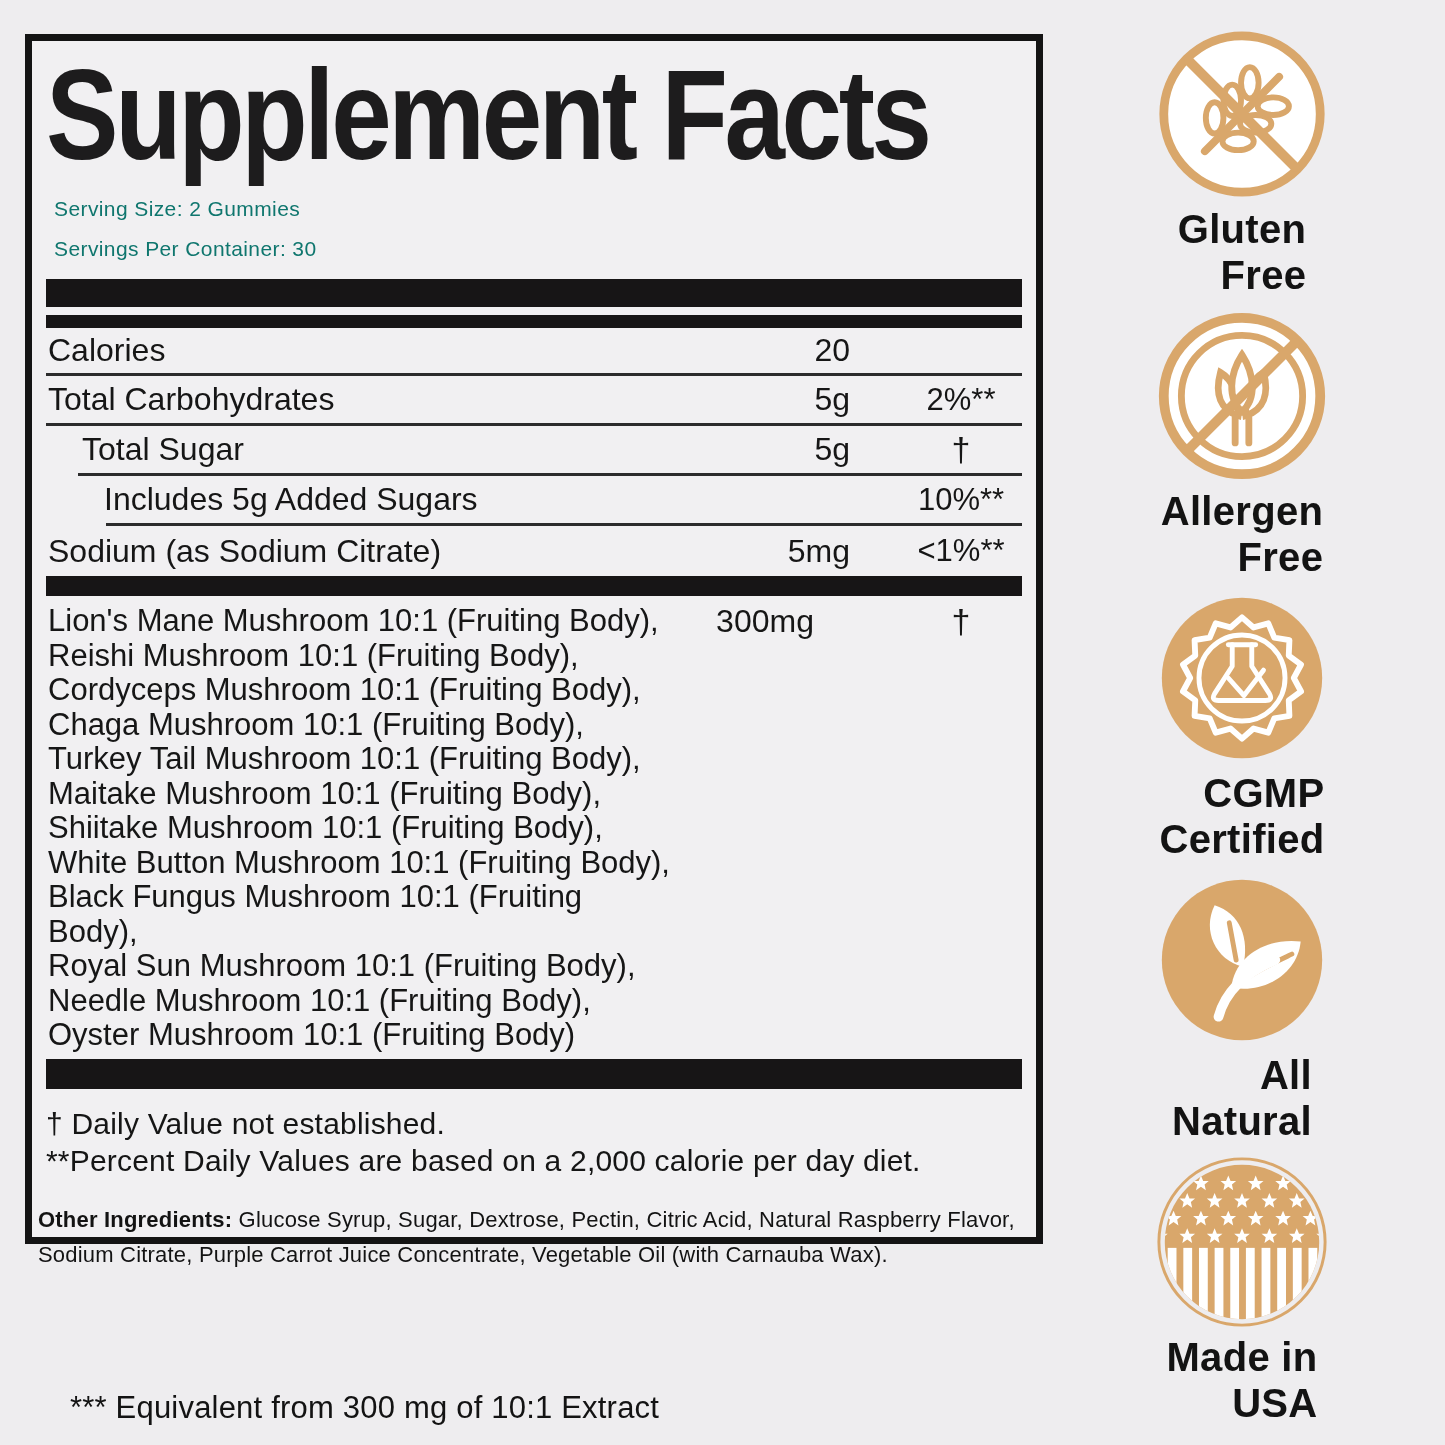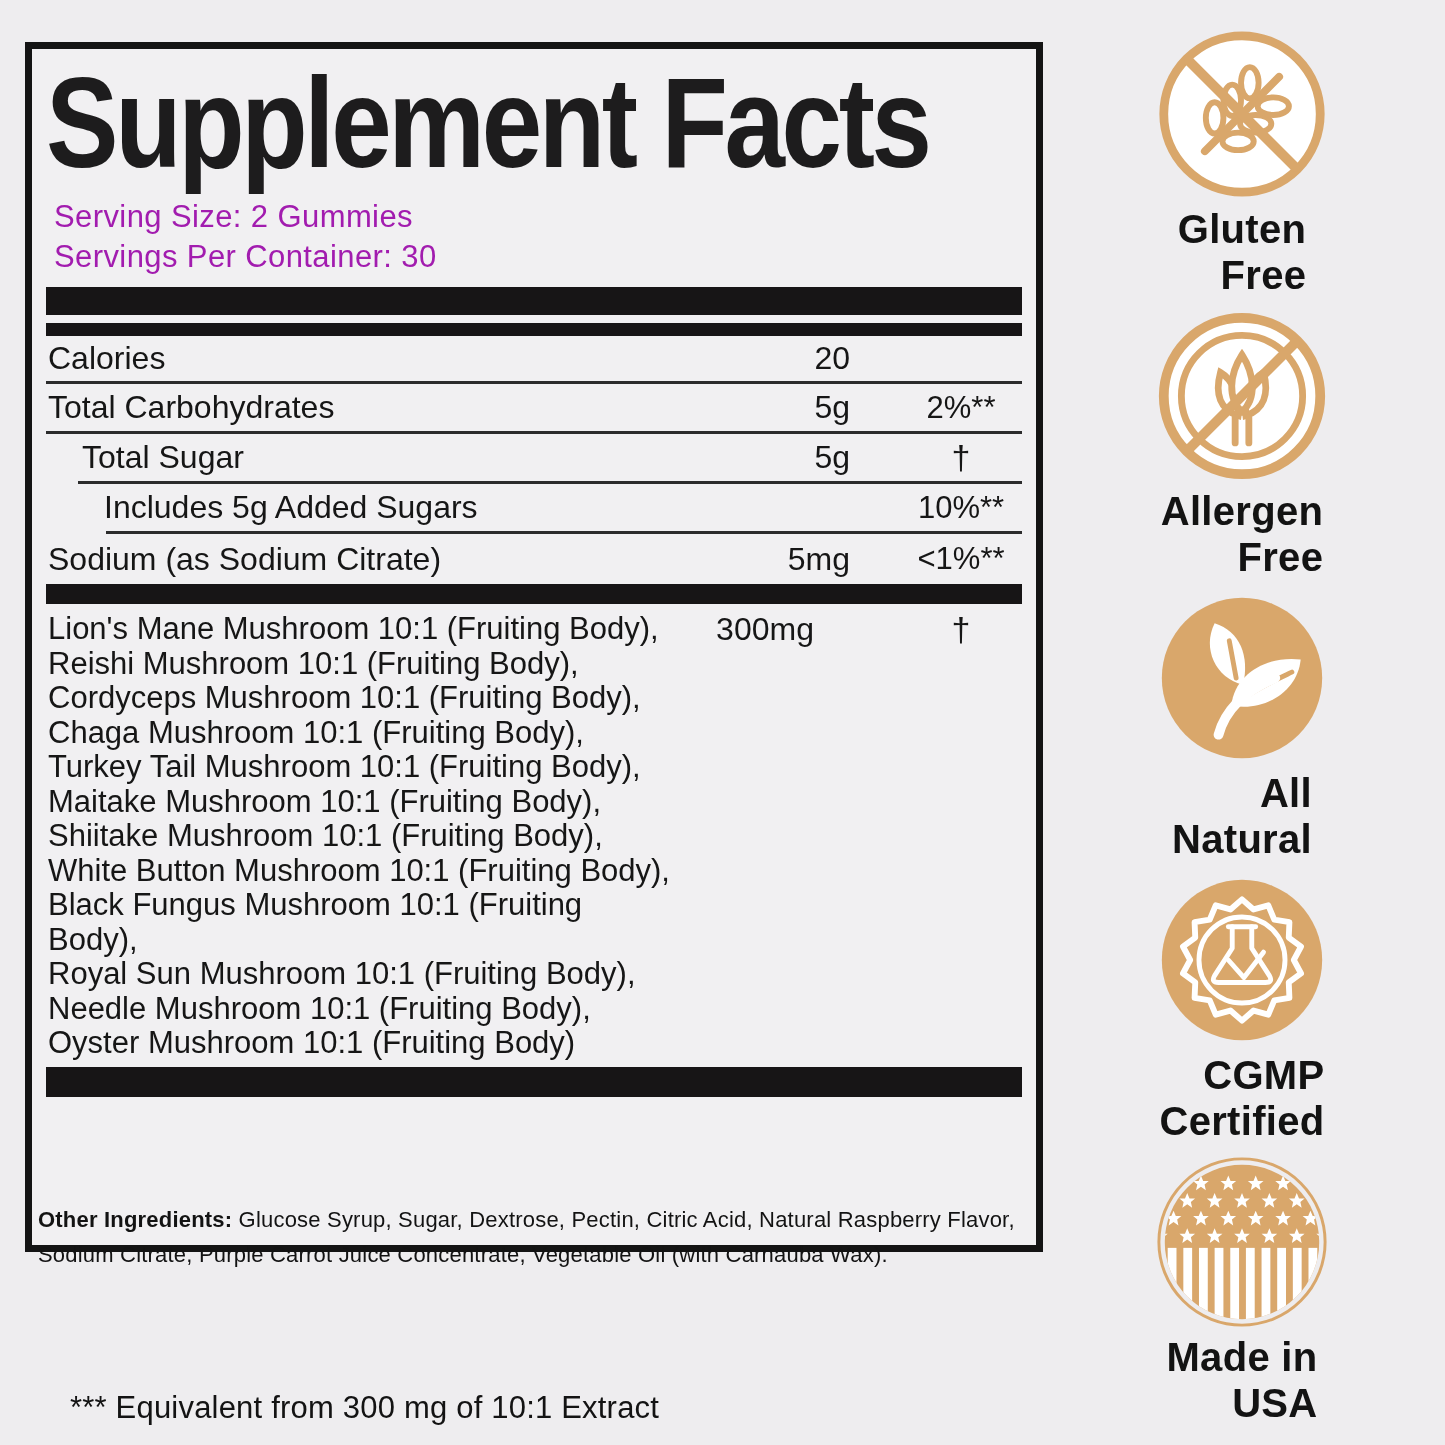--- a/index.html
+++ b/index.html
@@ -8,41 +8,41 @@
     background:#eeedef;
     font-family:"Liberation Sans", sans-serif;
     color:#161616;
     position:relative;
     overflow:hidden;
   }
   .page{position:relative;width:1445px;height:1445px;}
 
   
   .facts-box{
-    position:absolute;left:25px;top:42px;
+    position:absolute;left:25px;top:34px;
     width:1018px;height:1210px;
     box-sizing:border-box;
     border:7px solid #141414;
     background:#f1f0f2;
     padding:10px 14px 0 14px;
     overflow:hidden;
   }
   .sf-title{
     font-size:128px;
     font-weight:bold;
     letter-spacing:-4px;
     line-height:1.0;
     white-space:nowrap;
     transform:scaleX(0.85);
     transform-origin:left center;
     color:#1d1c1d;
     height:130px;
   }
   .serving-block{margin:8px 0 0 8px;}
-  .serving-line{font-size:31px;line-height:40px;letter-spacing:0.4px;color:#a21caf;}
+  .serving-line{font-size:21px;line-height:40px;letter-spacing:0.4px;color:#0f766e;}
 
   .bar-thick{height:28px;background:#171516;margin-top:10px;}
   .bar-mid{height:13px;background:#171516;margin-top:8px;}
   .bar-big{height:20px;background:#171516;}
   .bar-bottom{height:30px;background:#171516;}
 
   .grid-row{
     display:grid;
     grid-template-columns:1fr 170px 172px;
     align-items:center;
@@ -175,20 +175,24 @@
 Black Fungus Mushroom 10:1 (Fruiting Body),
 Royal Sun Mushroom 10:1 (Fruiting Body),
 Needle Mushroom 10:1 (Fruiting Body),
 Oyster Mushroom 10:1 (Fruiting Body)</div>
       <div class="blend-amt">300mg</div>
       <div class="blend-dv">†</div>
     </div>
 
     <div class="bar-bottom"></div>
 
+    <div class="footnotes">
+      <div class="footnote">† Daily Value not established.</div>
+      <div class="footnote">**Percent Daily Values are based on a 2,000 calorie per day diet.</div>
+    </div>
   </div>
 
   <div class="other-ing"><b>Other Ingredients:</b><span> Glucose Syrup, Sugar, Dextrose, Pectin, Citric Acid, Natural Raspberry Flavor, Sodium Citrate, Purple Carrot Juice Concentrate, Vegetable Oil (with Carnauba Wax).</span></div>
 
   <div class="equiv-note">*** Equivalent from 300 mg of 10:1 Extract</div>
 
   <div class="badges">
 
     <div class="badge">
       <svg viewBox="0 0 180 180">
@@ -221,43 +225,43 @@
         </g>
         <line x1="36" y1="144" x2="144" y2="36" stroke="#D9A76B" stroke-width="10" stroke-linecap="round"></line>
       </svg>
       <div class="badge-label">Allergen
 Free</div>
     </div>
 
     <div class="badge">
       <svg viewBox="0 0 180 180">
         <circle cx="90" cy="90" r="82" fill="#D9A76B"></circle>
-        <path d="M62,34 C88,42 98,68 91,97 C63,90 49,60 62,34 Z" fill="#ffffff"></path>
-        <path d="M77,52 L84,90" stroke="#D9A76B" stroke-width="5" fill="none" stroke-linecap="round"></path>
-        <path d="M150,71 C147,104 112,125 79,118 C83,85 116,67 150,71 Z" fill="#ffffff"></path>
-        <path d="M90,112 C106,100 124,92 141,84" stroke="#D9A76B" stroke-width="5" fill="none" stroke-linecap="round"></path>
-        <path d="M66,148 C73,122 92,104 124,90" stroke="#ffffff" stroke-width="10" fill="none" stroke-linecap="round"></path>
-      </svg>
-      <div class="badge-label">All
-Natural</div>
-    </div>
-
-    <div class="badge">
-      <svg viewBox="0 0 180 180">
-        <circle cx="90" cy="90" r="82" fill="#D9A76B"></circle>
         <polygon points="90,28 101.8,38.3 116.9,34.1 123,48.6 138.5,51.3 137.8,67 150.4,76.2 143,90 150.4,103.8 137.8,113 138.5,128.7 123,131.4 116.9,145.9 101.8,141.7 90,152 78.2,141.7 63.1,145.9 57,131.4 41.5,128.7 42.2,113 29.6,103.8 37,90 29.6,76.2 42.2,67 41.5,51.3 57,48.6 63.1,34.1 78.2,38.3" fill="none" stroke="#ffffff" stroke-width="6" stroke-linejoin="round"></polygon>
         <circle cx="90" cy="90" r="44" fill="none" stroke="#ffffff" stroke-width="5"></circle>
         <g stroke="#ffffff" stroke-width="5" fill="none" stroke-linecap="round" stroke-linejoin="round">
           <path d="M76,56 L104,56"></path>
           <path d="M80,56 L80,78 L62,106 Q58,113 66,113 L114,113 Q122,113 118,106 L100,78 L100,56"></path>
           <path d="M76,90 L92,108 L112,82"></path>
         </g>
       </svg>
       <div class="badge-label">CGMP
 Certified</div>
+    </div>
+
+    <div class="badge">
+      <svg viewBox="0 0 180 180">
+        <circle cx="90" cy="90" r="82" fill="#D9A76B"></circle>
+        <path d="M62,34 C88,42 98,68 91,97 C63,90 49,60 62,34 Z" fill="#ffffff"></path>
+        <path d="M77,52 L84,90" stroke="#D9A76B" stroke-width="5" fill="none" stroke-linecap="round"></path>
+        <path d="M150,71 C147,104 112,125 79,118 C83,85 116,67 150,71 Z" fill="#ffffff"></path>
+        <path d="M90,112 C106,100 124,92 141,84" stroke="#D9A76B" stroke-width="5" fill="none" stroke-linecap="round"></path>
+        <path d="M66,148 C73,122 92,104 124,90" stroke="#ffffff" stroke-width="10" fill="none" stroke-linecap="round"></path>
+      </svg>
+      <div class="badge-label">All
+Natural</div>
     </div>
 
     <div class="badge">
       <svg viewBox="0 0 180 180">
         <defs>
           <clipPath id="usa-clip">
               <circle cx="90" cy="90" r="79"></circle>
             </clipPath>
           <path id="usa-star" d="M0,-8 L2.3,-2.5 L8,-2.5 L3.7,1.1 L5,7 L0,3.5 L-5,7 L-3.7,1.1 L-8,-2.5 L-2.3,-2.5 Z" fill="#ffffff"></path>
         </defs>

